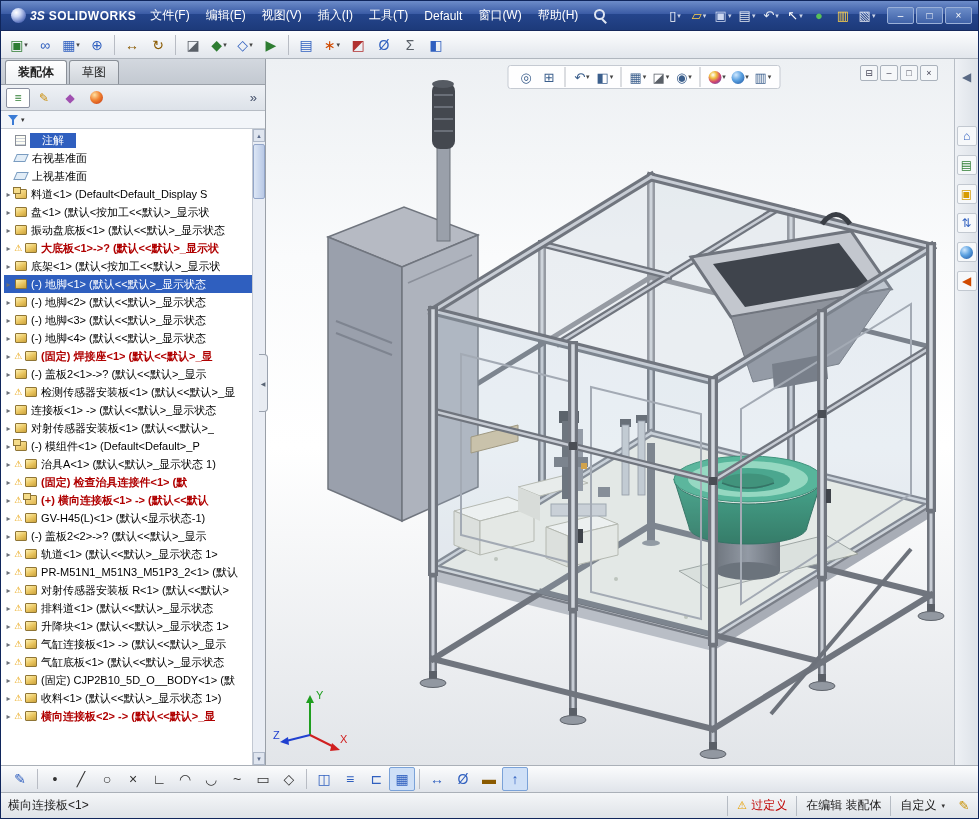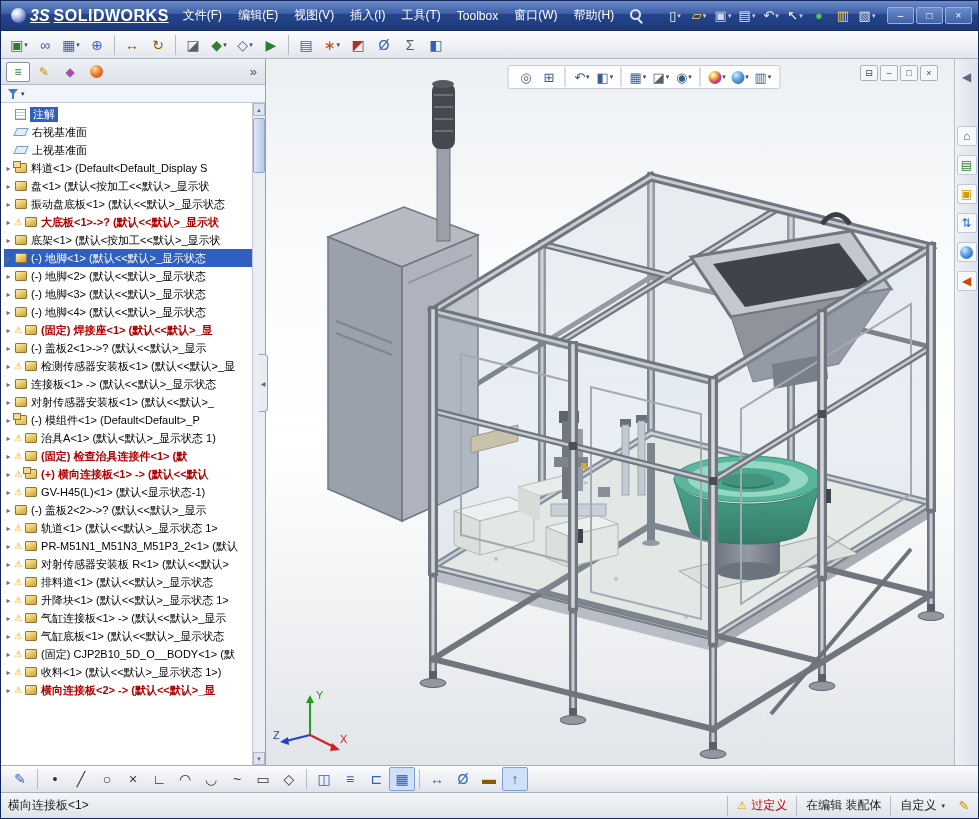--- a/index.html
+++ b/index.html
@@ -5,21 +5,21 @@
   html,body{margin:0;padding:0;width:979px;height:819px;overflow:hidden;
     font-family:"Liberation Sans","DejaVu Sans",sans-serif;}
   *{box-sizing:border-box;}
   .app{width:979px;height:819px;display:flex;flex-direction:column;
     background:#e6e9ee;border:1px solid #10265c;}
 
   
   .titlebar{height:30px;flex:none;display:flex;align-items:center;color:#fff;
     background:linear-gradient(#6d8cc9 0%,#3a5ba5 45%,#24458c 46%,#1d3a7a 100%);
     border-bottom:1px solid #16295c;padding:0 4px;}
-  .logo{display:flex;align-items:center;gap:4px;padding:0 6px;font-size:16px;flex:none;text-decoration:underline;}
+  .logo{display:flex;align-items:center;gap:4px;padding:0 6px;font-size:12px;flex:none;}
   .logo-icon{width:15px;height:15px;border-radius:50%;flex:none;
     background:radial-gradient(circle at 35% 30%,#ffffff,#cdd8f5 30%,#6078c0 70%,#203a80);}
   .logo-mark{font-style:italic;font-weight:bold;}
   .logo-text{font-weight:bold;letter-spacing:.5px;}
   .menus{display:flex;align-items:center;}
   .menu-item{padding:4px 8px;font-size:12px;white-space:nowrap;cursor:default;}
   .search-icon{width:13px;height:13px;position:relative;margin:0 8px;flex:none;}
   .search-icon::before{content:"";position:absolute;left:0;top:0;width:7px;height:7px;
     border:2px solid #dfe6f2;border-radius:50%;}
   .search-icon::after{content:"";position:absolute;left:8px;top:9px;width:6px;height:2px;
@@ -89,21 +89,21 @@
   .tw-icon.origin::after{content:"";position:absolute;left:0;top:5px;width:11px;height:2px;background:#3a62c8;}
   .tw-icon.part{width:12px;height:10px;border:1px solid #8f7535;border-radius:1px;
     background:linear-gradient(150deg,#fdf0b0 0%,#e9c45e 55%,#caa23c 100%);}
   .tw-icon.assembly{width:12px;height:10px;border:1px solid #8f7535;border-radius:1px;
     background:linear-gradient(150deg,#ffe9a0,#dfb54e);}
   .tw-icon.assembly::after{content:"";position:absolute;left:-3px;top:-3px;width:6px;height:5px;
     background:#f5dc8a;border:1px solid #8f7535;}
   .tw-label{font-size:11px;color:#000;overflow:hidden;}
   .tw-label.err{color:#b00000;font-weight:bold;}
   .tree-row.sel .tw-label{color:#fff;}
-  .tw-label.tsel{background:#2f5fbf;color:#fff;padding:0 3px;}
+  .tw-label.tsel{background:#2f5fbf;color:#fff;padding:0 12px;}
   .vscroll{position:absolute;top:0;right:0;bottom:0;width:13px;
     background:#e9edf4;border-left:1px solid #c2c8d2;}
   .vs-btn{position:absolute;left:0;width:12px;height:13px;display:flex;align-items:center;
     justify-content:center;background:#dfe5ef;border:1px solid #aeb8c8;color:#5a6a8a;font-size:6px;}
   .vs-up{top:0;}.vs-down{bottom:0;}
   .vs-thumb{position:absolute;left:0;top:15px;width:12px;height:55px;
     background:linear-gradient(90deg,#dce6f5,#b9c9e6);border:1px solid #93a6c9;border-radius:2px;}
 
   .panel-collapse{position:absolute;left:258px;top:295px;width:9px;height:58px;z-index:6;
     background:#e8ecf2;border:1px solid #9aa2ae;border-left:none;border-radius:0 4px 4px 0;
@@ -158,21 +158,21 @@
       <span class="logo-icon"></span>
       <span class="logo-mark">3S</span>
       <span class="logo-text">SOLIDWORKS</span>
     </div>
     <div class="menus" id="menu-items">
         <span class="menu-item">文件(F)</span>
         <span class="menu-item">编辑(E)</span>
         <span class="menu-item">视图(V)</span>
         <span class="menu-item">插入(I)</span>
         <span class="menu-item">工具(T)</span>
-        <span class="menu-item">Toolbox</span>
+        <span class="menu-item">Default</span>
         <span class="menu-item">窗口(W)</span>
         <span class="menu-item">帮助(H)</span>
       </div>
     <span class="search-icon"></span>
     <div class="quick-icons" id="quick-icons">
         <span class="q-btn">
           <span class="glyph" style="color: rgb(255, 255, 255);">▯</span>
           <span class="caret">▾</span>
         </span>
         <span class="q-btn">
@@ -274,20 +274,24 @@
         <span class="glyph" style="color: rgb(90, 96, 104);">Σ</span>
       </span>
       <span class="tb-btn">
         <span class="glyph" style="color: rgb(47, 95, 191);">◧</span>
       </span>
     </div>
 
   <div class="main-row">
 
     <div class="left-col">
+      <div class="doc-tabs" id="doc-tabs">
+          <span class="doc-tab active">装配体</span>
+          <span class="doc-tab">草图</span>
+        </div>
       <div class="mgr-row">
         <div class="mgr-tabs" id="manager-tabs">
             <span class="mgr-tab active">
               <span class="glyph" style="color: rgb(46, 125, 50);">≡</span>
             </span>
             <span class="mgr-tab">
               <span class="glyph" style="color: rgb(201, 138, 0);">✎</span>
             </span>
             <span class="mgr-tab">
               <span class="glyph" style="color: rgb(160, 80, 176);">◆</span>

